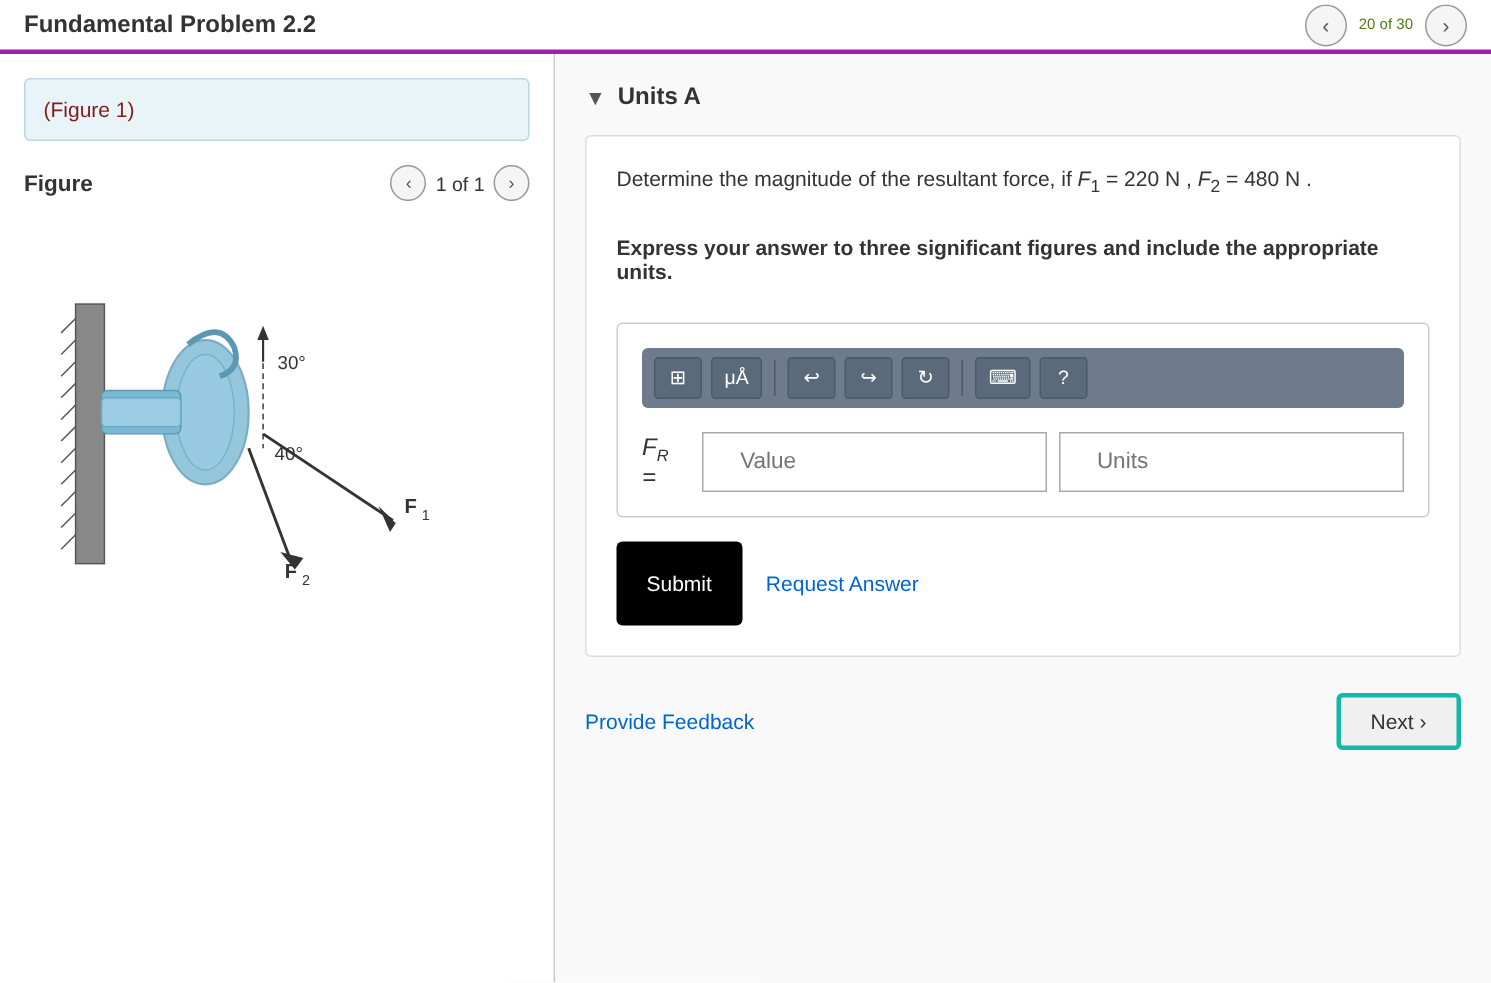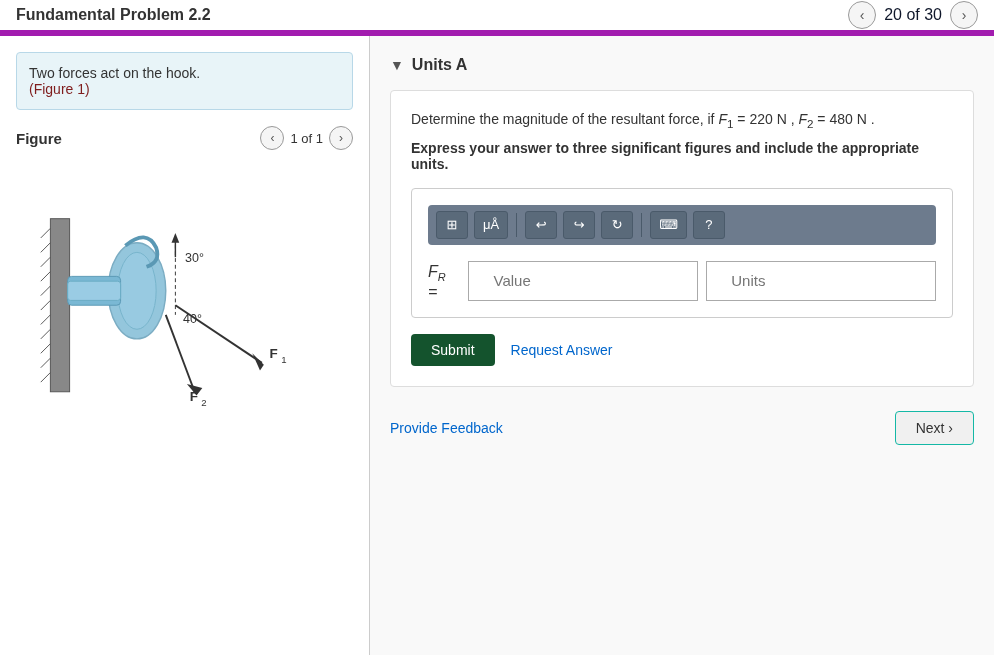--- a/index.html
+++ b/index.html
@@ -1,31 +1,31 @@
 <!DOCTYPE html>
 <html><head>
   <meta charset="utf-8">
   <style>
     * { box-sizing: border-box; margin: 0; padding: 0; }
     body { font-family: Arial, sans-serif; font-size: 14px; background: #fff; color: #333; width: 994px; height: 655px; overflow: hidden; }
 
     
     .header {
       display: flex; align-items: center; justify-content: space-between;
-      padding: 8px 16px; border-bottom: 6px solid #a21caf; background: #fff;
+      padding: 8px 16px; border-bottom: 3px solid #a21caf; background: #fff;
       height: 36px;
     }
     .header-title { font-weight: bold; font-size: 16px; }
     .header-nav { display: flex; align-items: center; gap: 8px; }
     .nav-btn {
       width: 28px; height: 28px; border: 1px solid #999; border-radius: 50%;
       background: #f5f5f5; cursor: pointer; display: flex; align-items: center; justify-content: center;
       font-size: 14px; color: #555;
     }
-    .nav-count { font-size: 16px; color: #0f172a; }
+    .nav-count { font-size: 10px; color: #4d7c0f; }
 
     
     .main-layout { display: flex; height: calc(655px - 36px); }
 
     
     .left-panel { width: 370px; border-right: 1px solid #ccc; padding: 16px; overflow-y: auto; }
     .problem-description {
       background: #e8f4f8; border: 1px solid #b8d8e8; border-radius: 4px;
       padding: 12px; margin-bottom: 16px; font-size: 14px;
     }
@@ -48,22 +48,22 @@
     }
 
     
     .right-panel { flex: 1; padding: 20px; overflow-y: auto; background: #f9f9f9; }
     .part-header {
       display: flex; align-items: center; gap: 8px; margin-bottom: 16px;
       font-size: 16px; font-weight: bold;
     }
     .part-arrow { color: #555; font-size: 14px; cursor: pointer; }
     .part-content { background: #fff; border: 1px solid #ddd; border-radius: 4px; padding: 20px; }
-    .problem-text { font-size: 14px; margin-bottom: 10px; }
-    .problem-instruction { font-weight: bold; font-size: 14px; margin-bottom: 16px; }
+    .problem-text { font-size: 14px; margin-bottom: 26px; }
+    .problem-instruction { font-weight: bold; font-size: 14px; margin-bottom: 26px; }
 
     
     .math-editor {
       border: 1px solid #ccc; border-radius: 4px; padding: 16px;
       background: #fff; margin-bottom: 16px;
     }
     .math-toolbar {
       display: flex; align-items: center; gap: 6px; margin-bottom: 16px;
       background: #6d7b8d; border-radius: 4px; padding: 6px 8px;
     }
@@ -78,33 +78,33 @@
     .math-label sub { font-size: 11px; }
     .value-input, .units-input {
       border: 1px solid #aaa; padding: 8px 24px; font-size: 15px;
       color: #aaa; background: #fff; min-width: 100px; height: 40px;
       outline: none;
     }
 
     
     .action-row { display: flex; align-items: center; gap: 16px; margin-top: 8px; }
     .submit-btn {
-      background: #14532d; color: #fff; border: none; border-radius: 4px;
-      padding: 8px 20px; font-size: 14px; cursor: pointer;
+      background: #000000; color: #fff; border: none; border-radius: 4px;
+      padding: 20px 20px; font-size: 14px; cursor: pointer;
     }
     .request-answer-link { color: #0066cc; text-decoration: none; cursor: pointer; font-size: 14px; }
 
     
     .bottom-row {
       display: flex; align-items: center; justify-content: space-between;
       margin-top: 24px;
     }
     .provide-feedback-link { color: #0066cc; text-decoration: none; cursor: pointer; font-size: 14px; }
     .next-btn {
-      background: #f0f0f0; border: 1px solid #14b8a6; border-radius: 4px;
+      background: #f0f0f0; border: 3px solid #14b8a6; border-radius: 4px;
       padding: 8px 20px; font-size: 14px; cursor: pointer; color: #333;
     }
 
     
     .figure-svg { width: 100%; height: 100%; }
   </style>
 </head>
 <body>
 
 <div class="header">
@@ -113,21 +113,20 @@
     <button class="nav-btn">‹</button>
     <span class="nav-count">20 of 30</span>
     <button class="nav-btn">›</button>
   </div>
 </div>
 
 <div class="main-layout">
 
   <div class="left-panel">
     <div class="problem-description">
-      <div>Two forces act on the hook.</div>
       <a class="figure-link">(Figure 1)</a>
     </div>
 
     <div class="figure-section">
       <div class="figure-header">
         <span class="figure-title">Figure</span>
         <div class="figure-nav">
           <button class="fig-nav-btn">‹</button>
           <span class="figure-count">1 of 1</span>
           <button class="fig-nav-btn">›</button>

